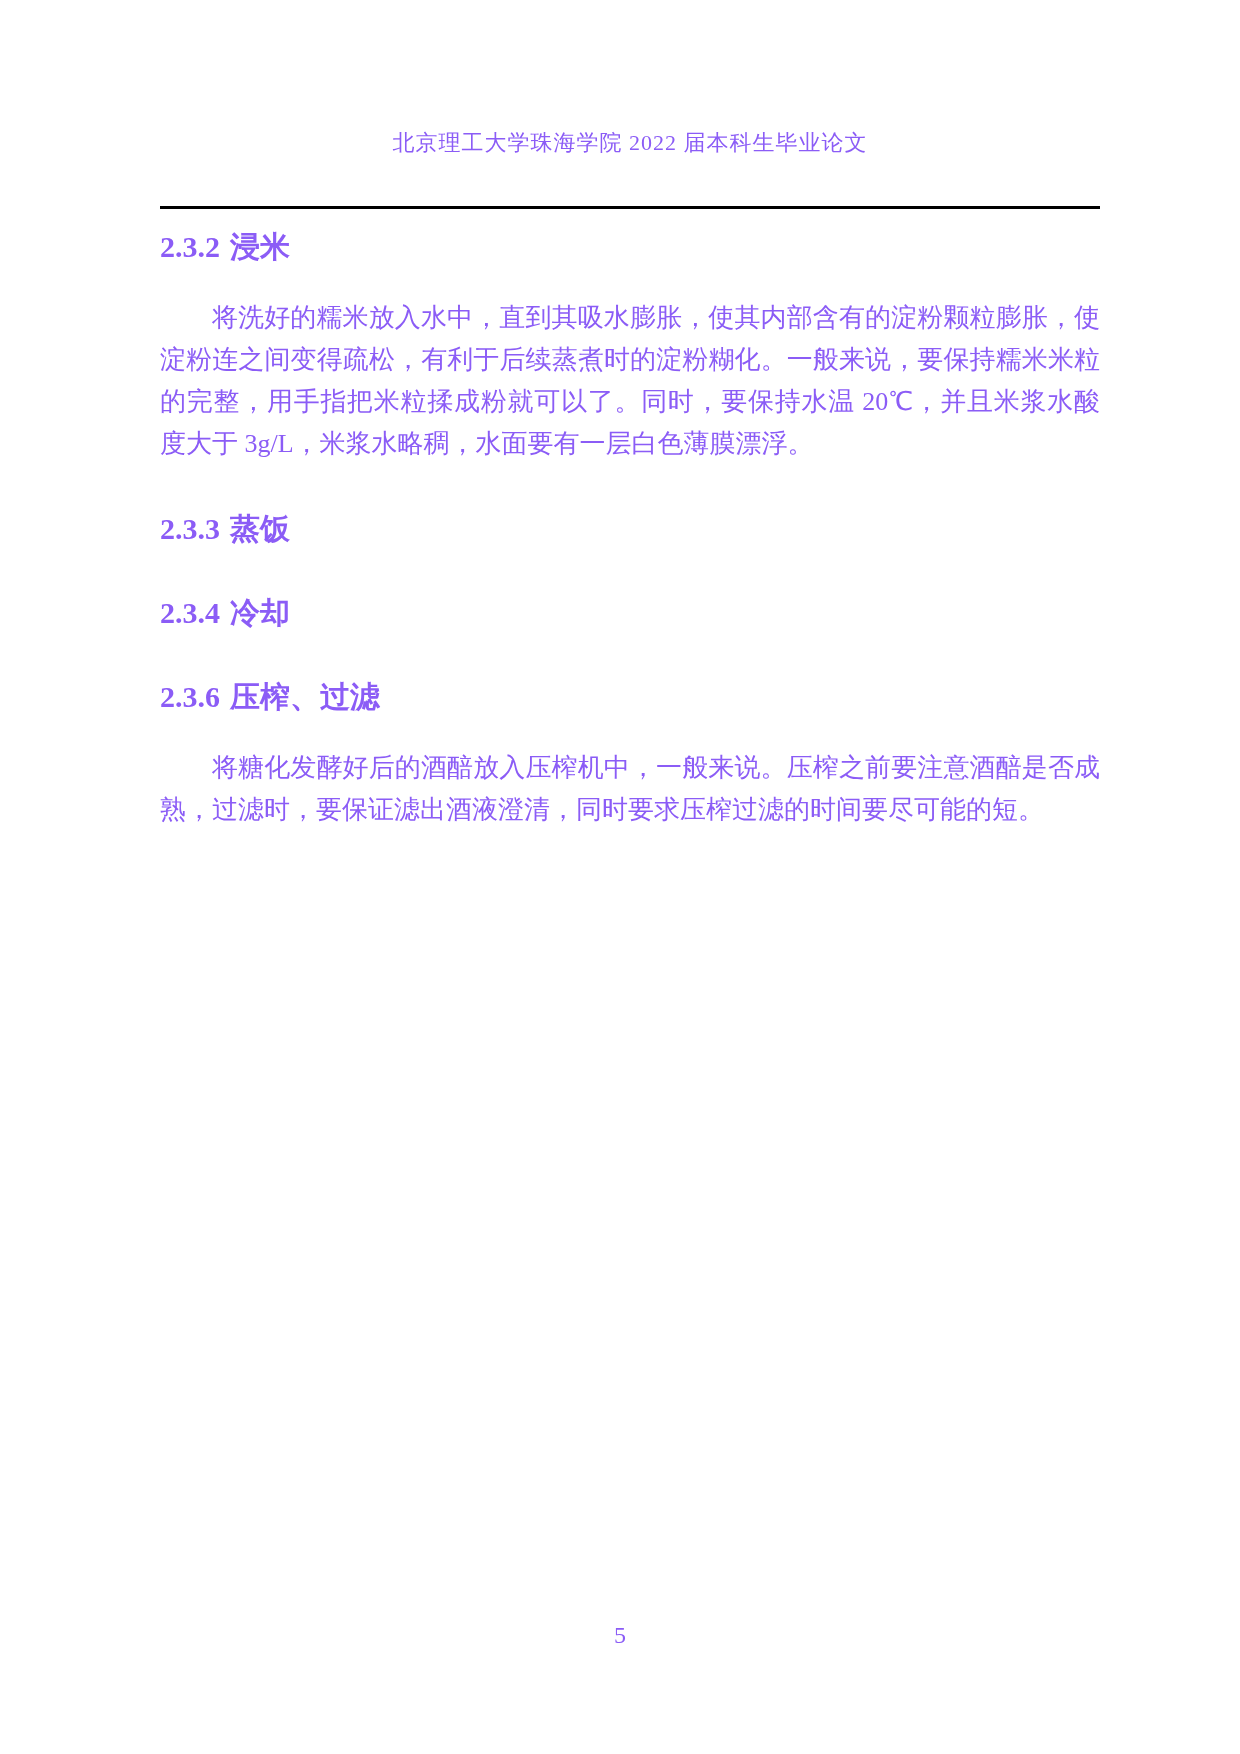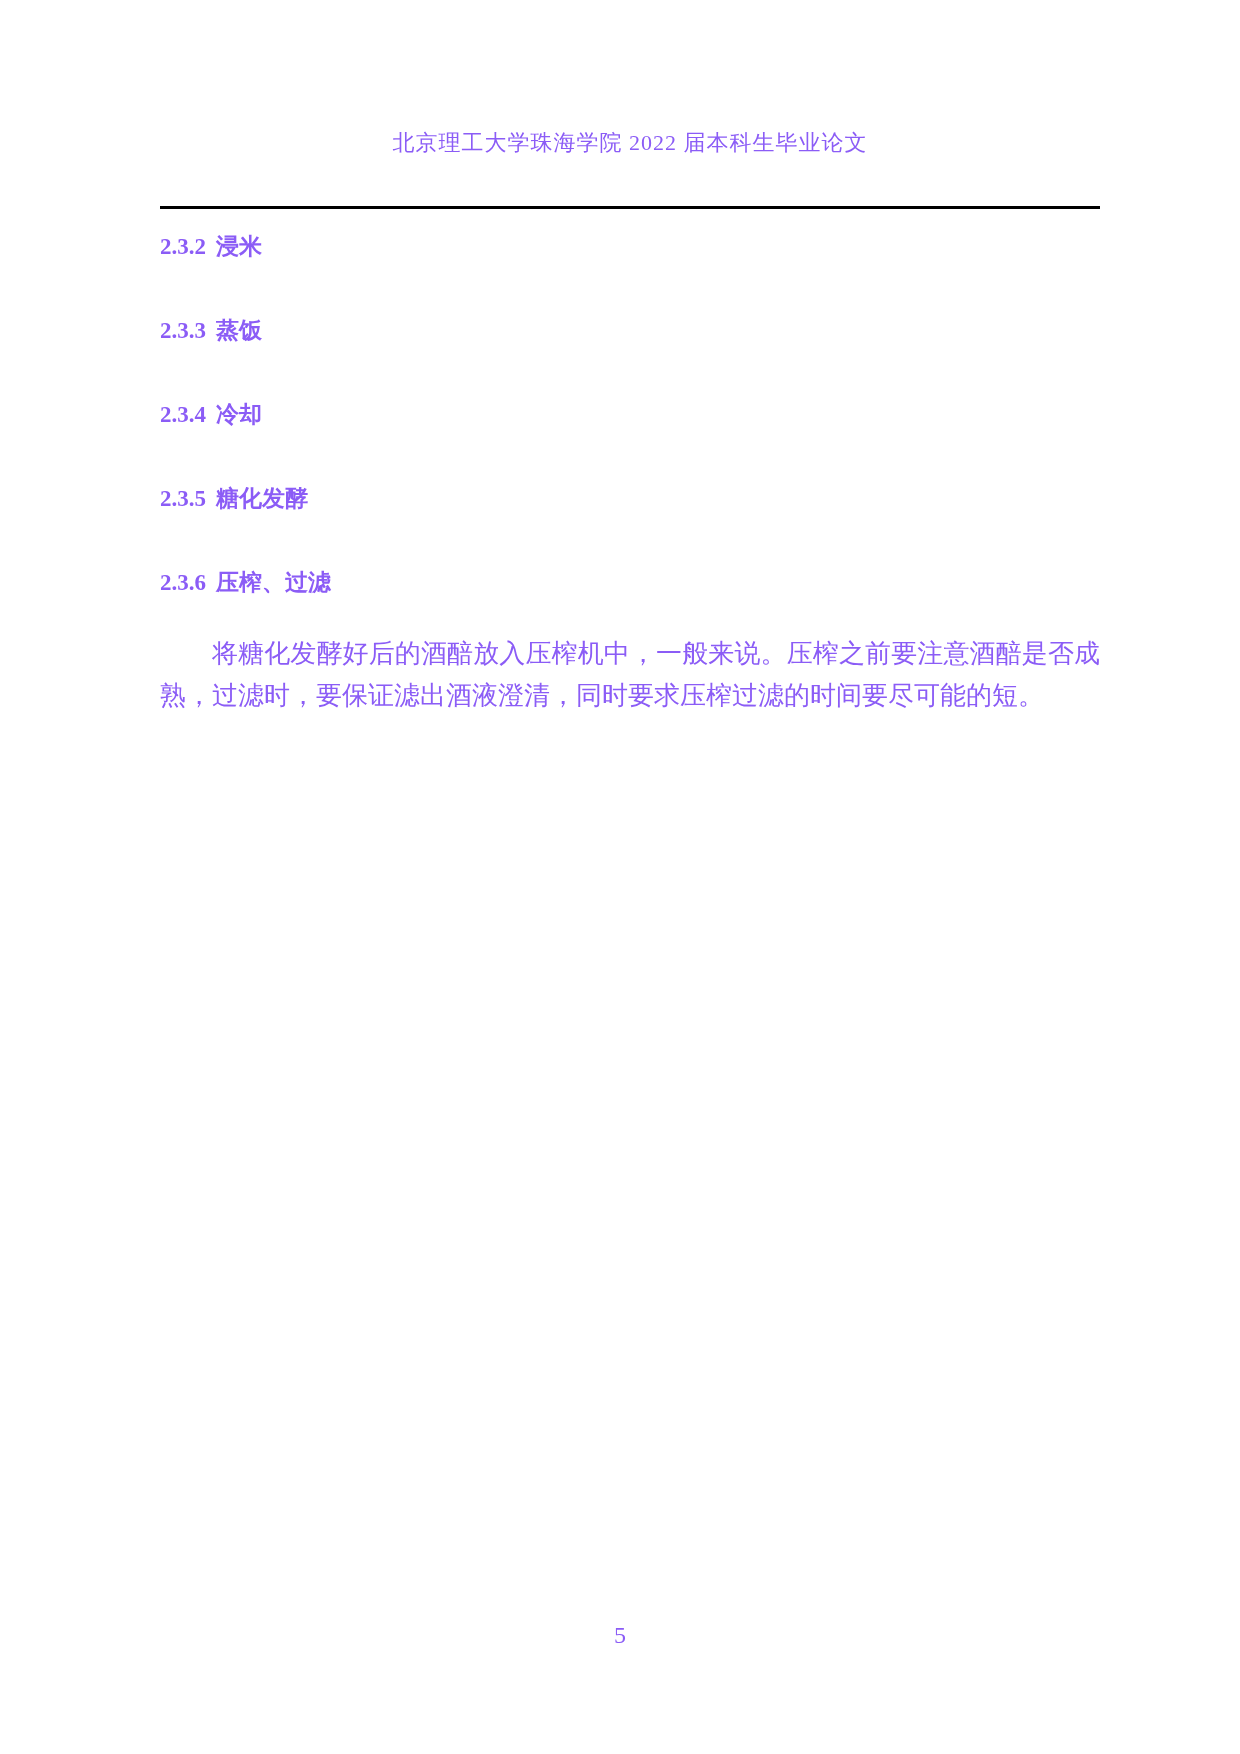--- a/index.html
+++ b/index.html
@@ -25,21 +25,21 @@
     line-height: 30px;
     letter-spacing: 1px;
   }
   .header-rule {
     border: none;
     border-top: 3px solid #000000;
     margin: 48px 0 0 0;
   }
   .section-heading {
     font-weight: bold;
-    font-size: 23px;
+    font-size: 30px;
     line-height: 40px;
     margin: 44px 0 0 0;
   }
   .section:first-child .section-heading {
     margin-top: 18px;
   }
   .section-number {
     margin-right: 10px;
   }
   .para {
@@ -66,38 +66,36 @@
 <body>
 
 <div class="page">
   <div class="doc-header">北京理工大学珠海学院 2022 届本科生毕业论文</div>
   <hr class="header-rule">
   <div>
   <div class="section">
     <h2 class="section-heading">
       <span class="section-number">2.3.2</span><span class="section-title">浸米</span>
     </h2>
+  <p class="para">将洗好的糯米放入水中，直到其吸水膨胀，使其内部含有的淀粉颗粒膨胀，使淀粉连之间变得疏松，有利于后续蒸煮时的淀粉糊化。一般来说，要保持糯米米粒的完整，用手指把米粒揉成粉就可以了。同时，要保持水温 20℃，并且米浆水酸度大于 3g/L，米浆水略稠，水面要有一层白色薄膜漂浮。</p>
       </div>
 
   <div class="section">
     <h2 class="section-heading">
       <span class="section-number">2.3.3</span><span class="section-title">蒸饭</span>
     </h2>
       </div>
 
   <div class="section">
     <h2 class="section-heading">
       <span class="section-number">2.3.4</span><span class="section-title">冷却</span>
     </h2>
       </div>
 
   <div class="section">
-    <h2 class="section-heading">
-      <span class="section-number">2.3.5</span><span class="section-title">糖化发酵</span>
-    </h2>
       </div>
 
   <div class="section">
     <h2 class="section-heading">
       <span class="section-number">2.3.6</span><span class="section-title">压榨、过滤</span>
     </h2>
   <p class="para">将糖化发酵好后的酒醅放入压榨机中，一般来说。压榨之前要注意酒醅是否成熟，过滤时，要保证滤出酒液澄清，同时要求压榨过滤的时间要尽可能的短。</p>
       </div>
 </div>
   <div class="page-number">5</div>

